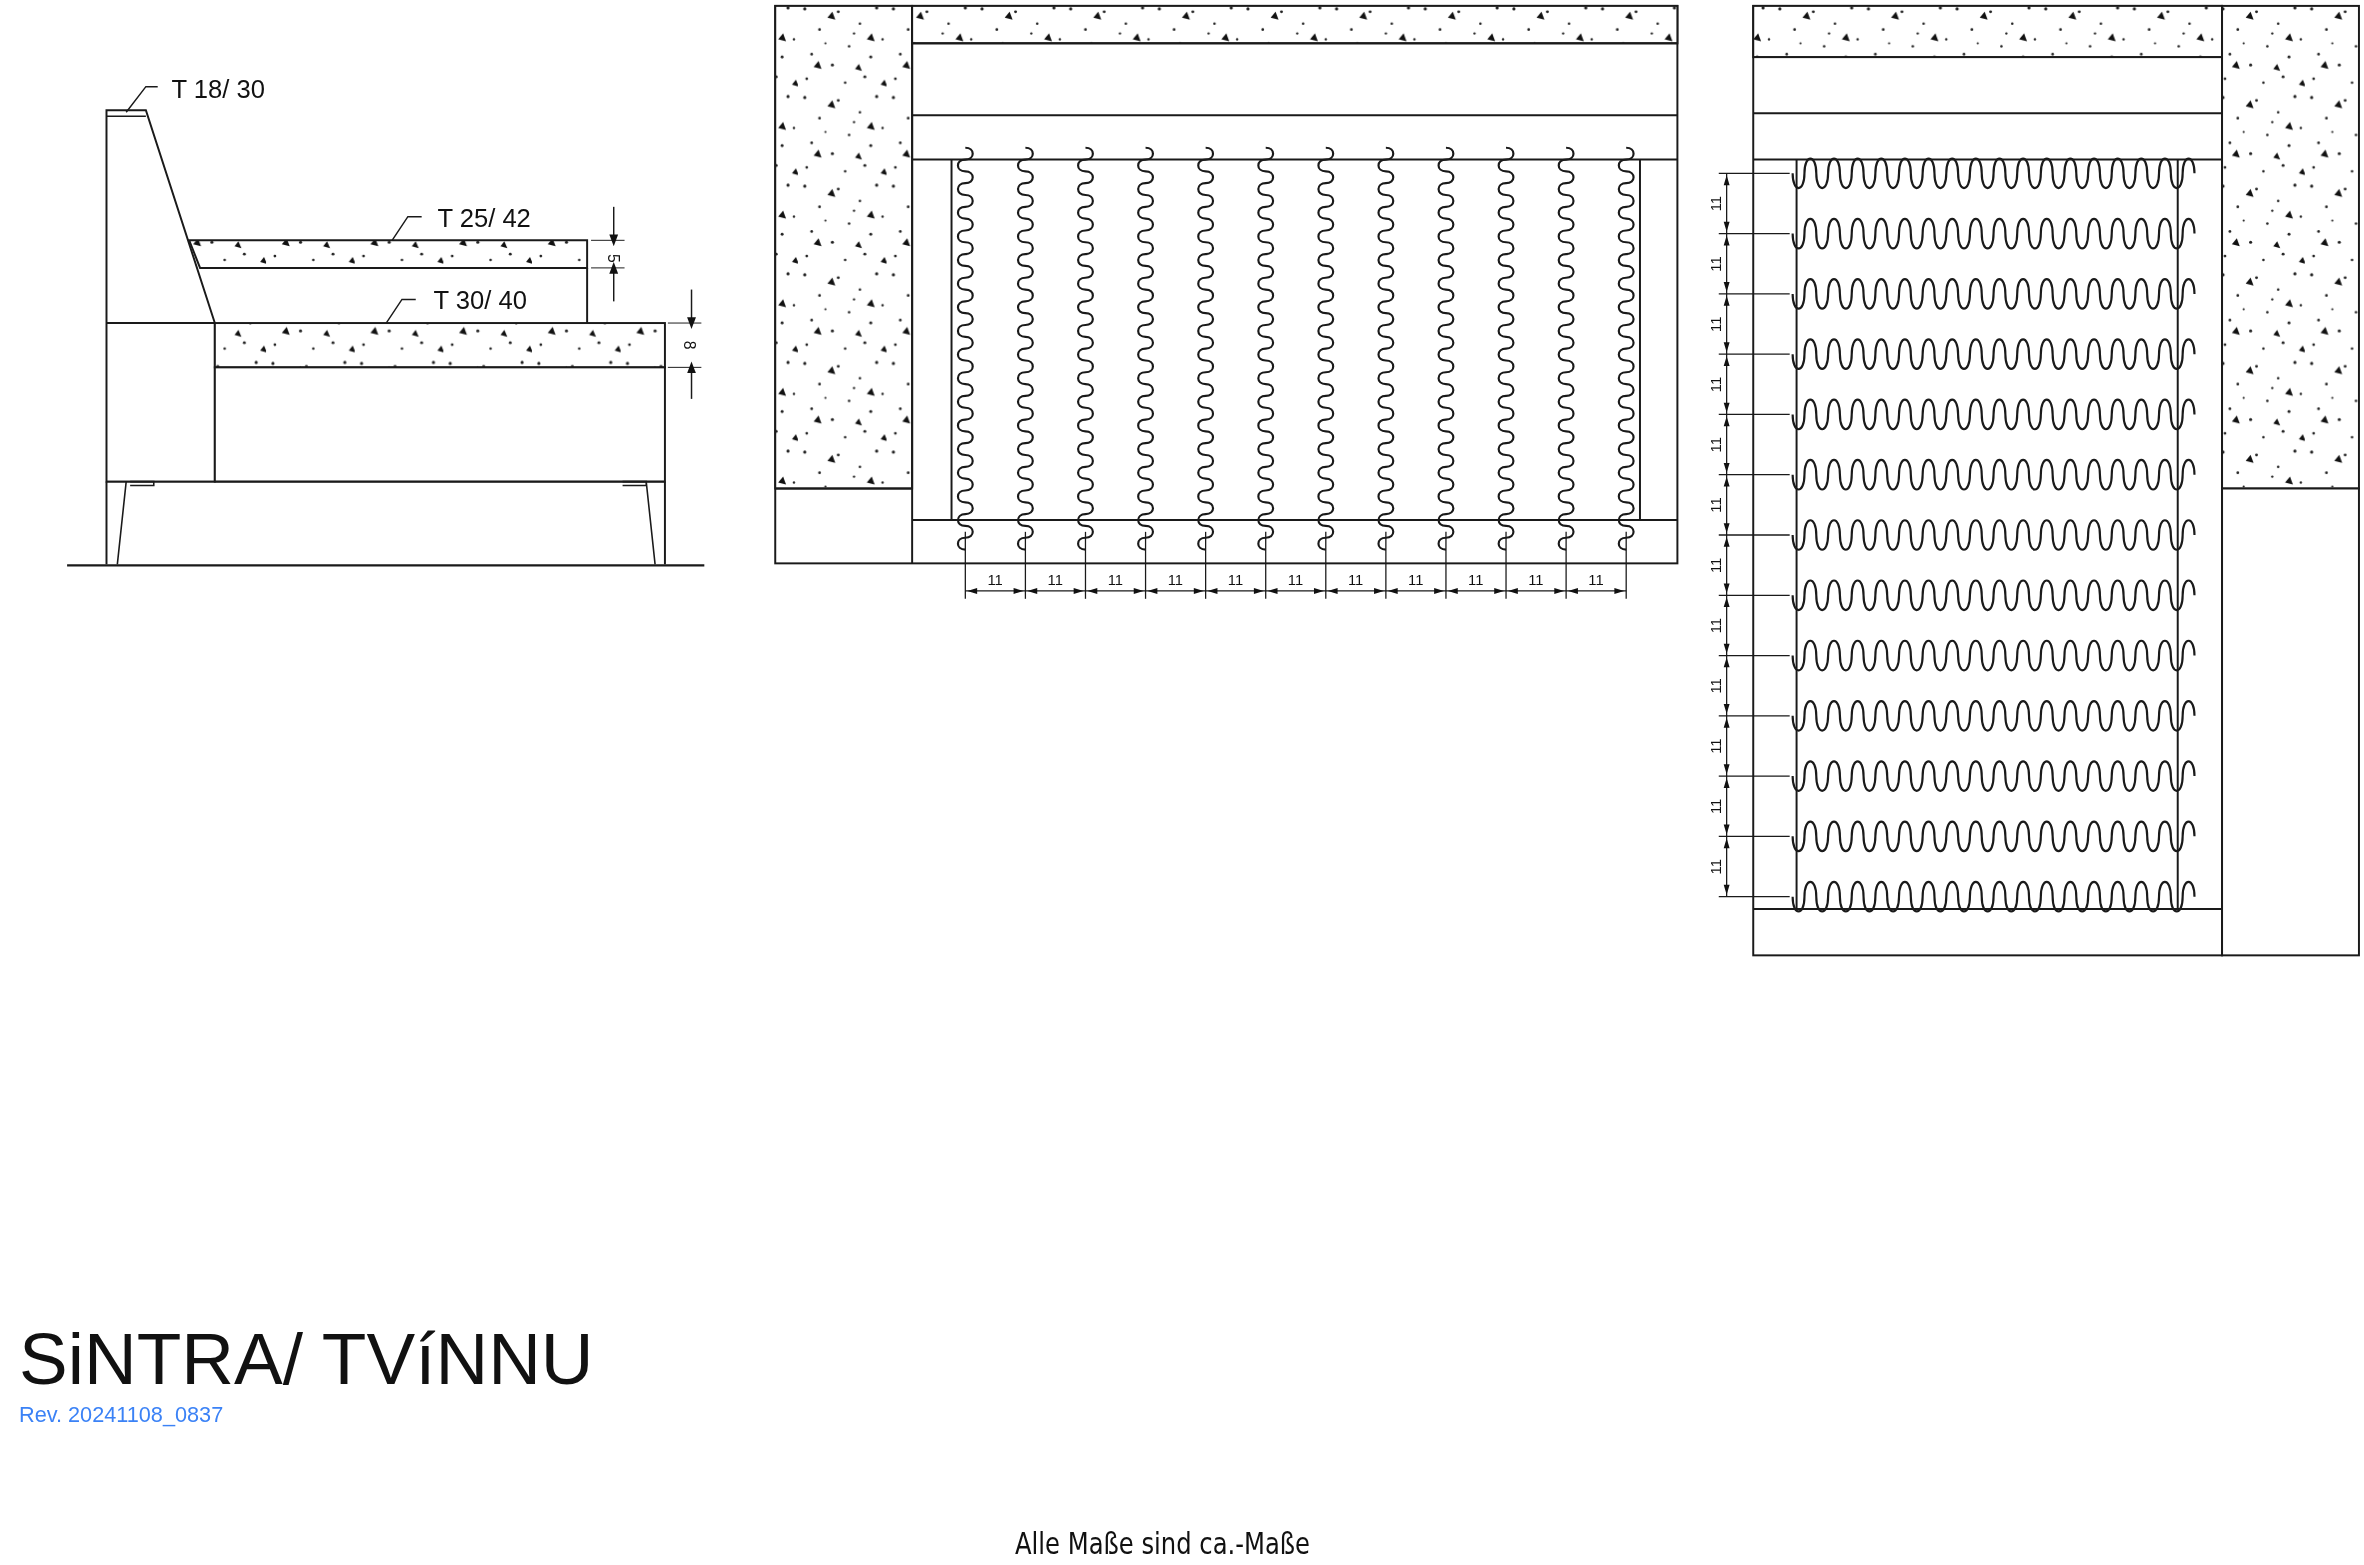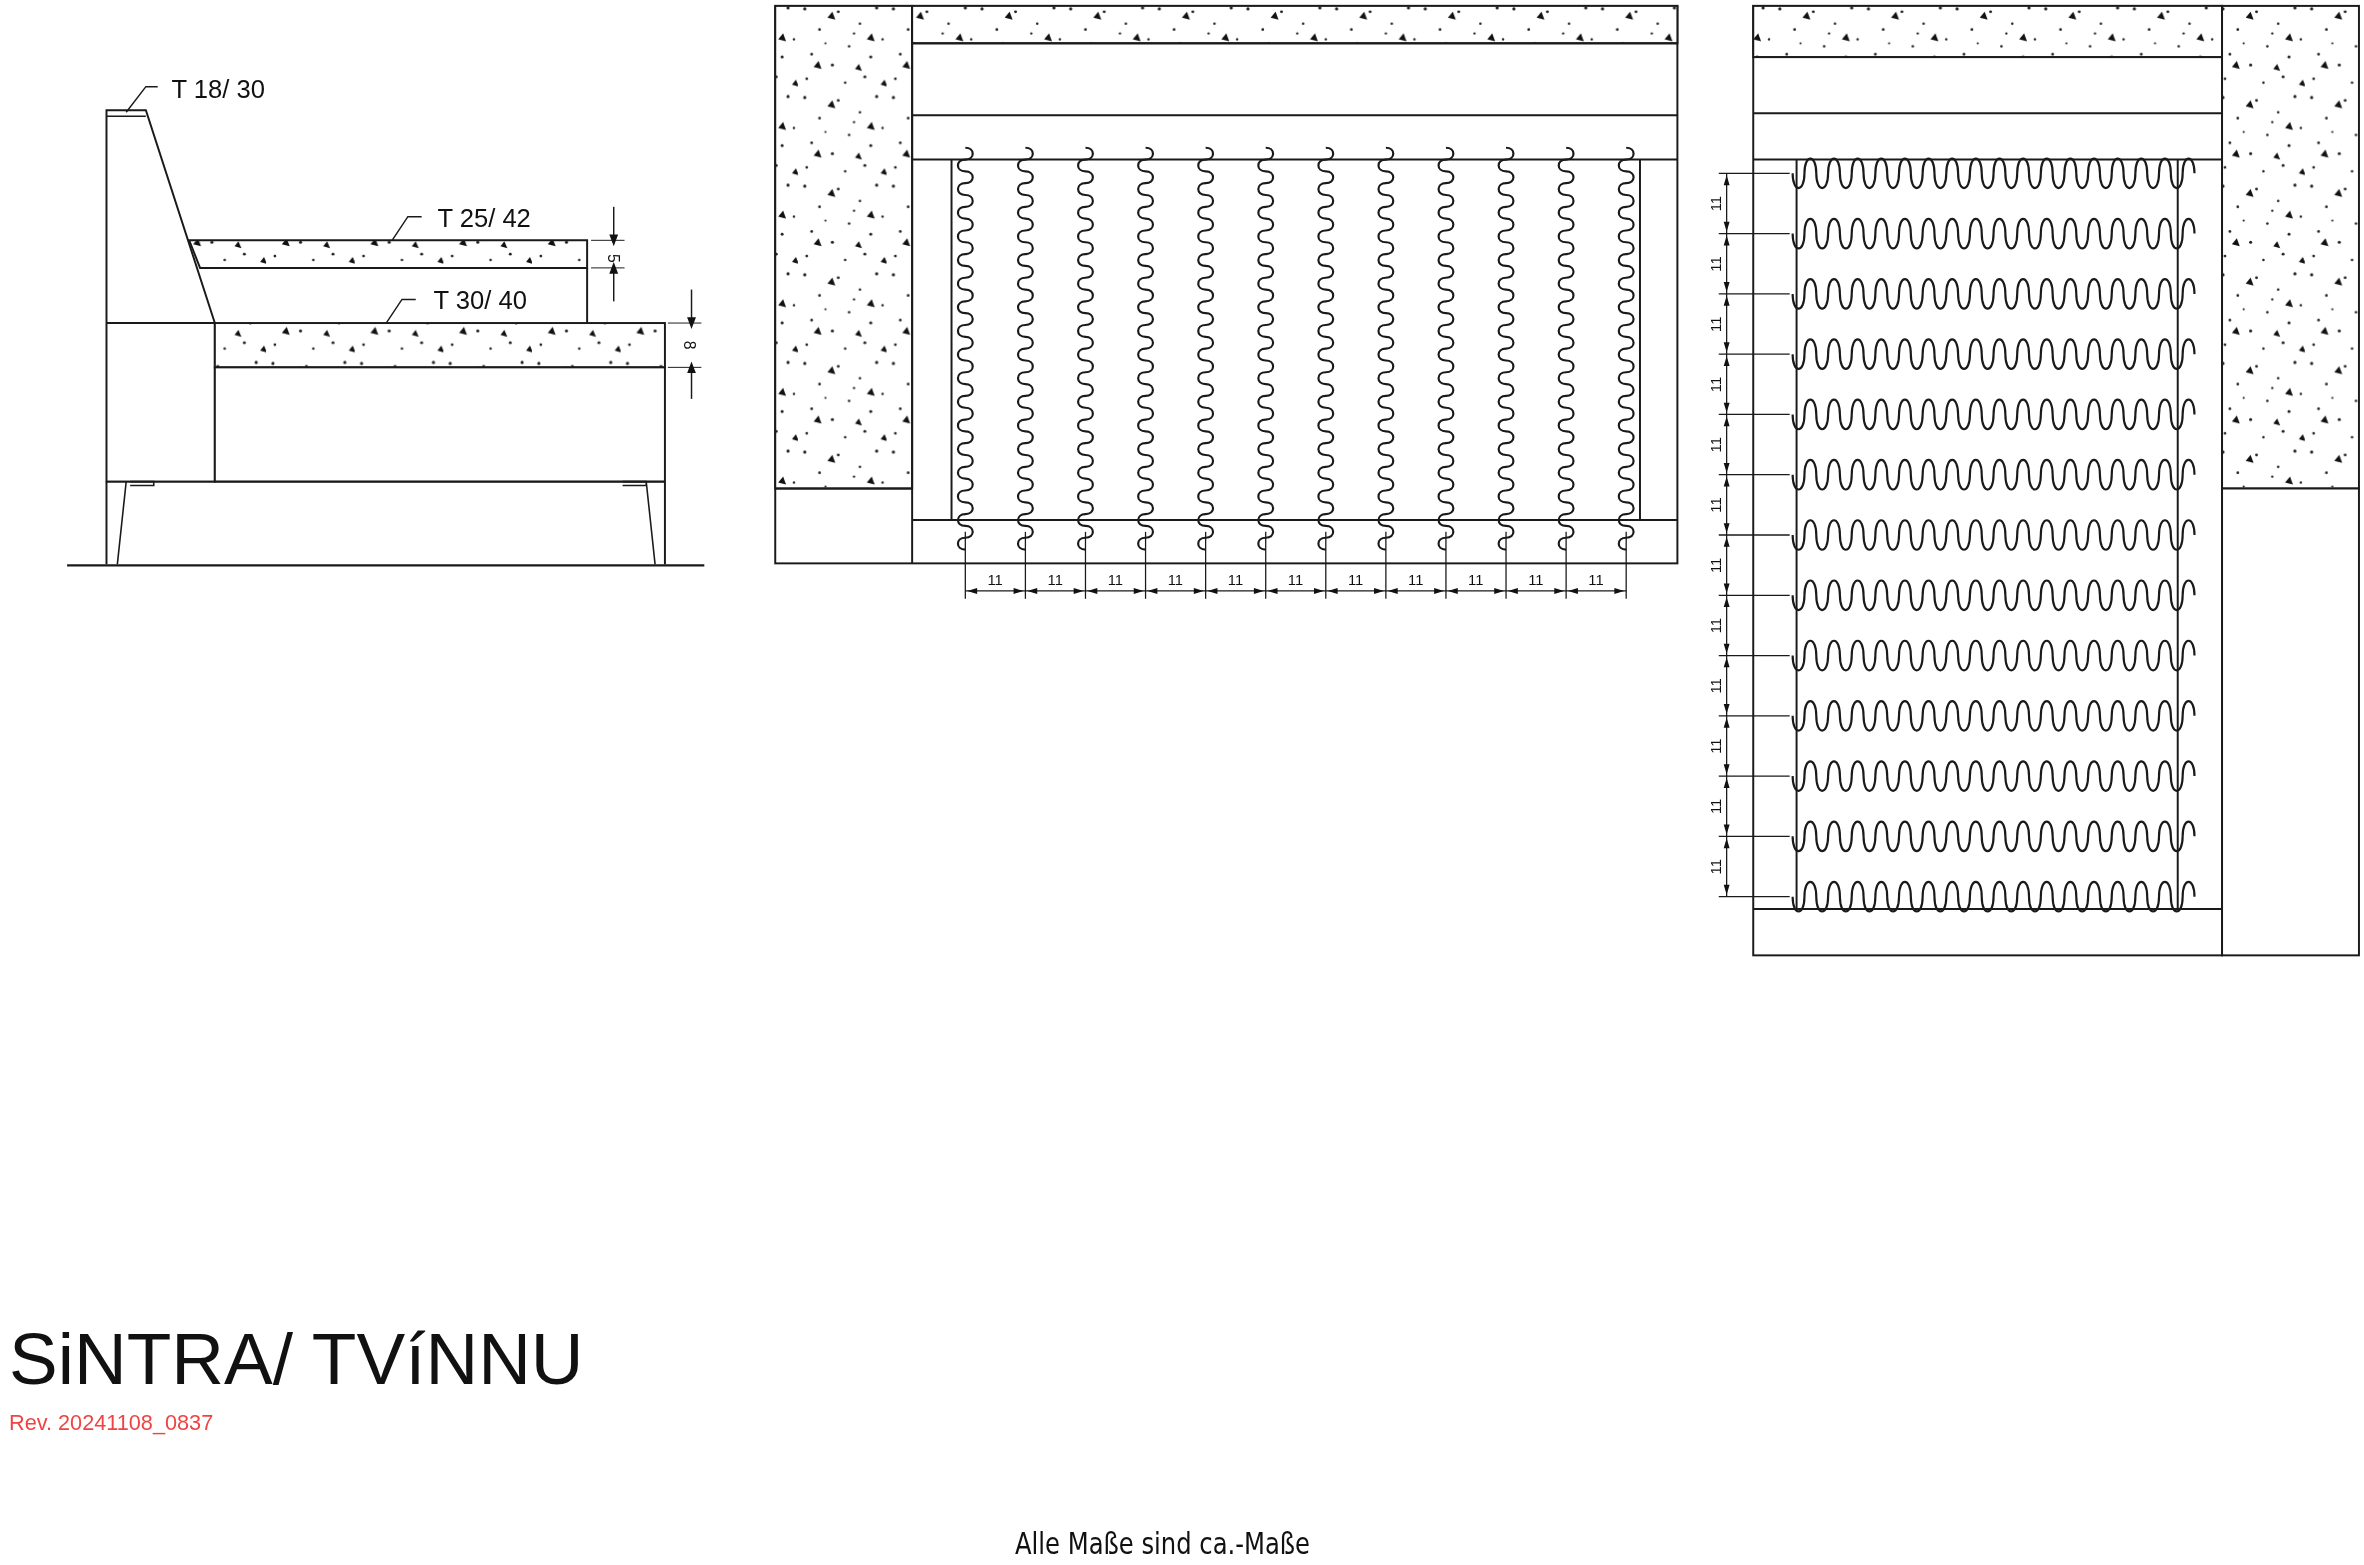--- a/index.html
+++ b/index.html
@@ -1,20 +1,20 @@
 <!DOCTYPE html>
 <html><head>
 <meta charset="utf-8">
 <style>
   html, body { margin:0; padding:0; background:#ffffff; }
   body { width:2364px; height:1565px; position:relative; overflow:hidden; font-family:"Liberation Sans", sans-serif; color:#000; }
   #drawing { position:absolute; left:0; top:0; width:2364px; height:1565px; }
-  .title-block { position:absolute; left:9px; top:1320px; }
+  .title-block { position:absolute; left:19px; top:1320px; }
   .title-line { font-family:"Liberation Sans", sans-serif; font-size:73px; line-height:77px; color:#111; white-space:nowrap; }
-  .rev-line { font-family:"Liberation Sans", sans-serif; font-size:21.7px; line-height:27.6px; color:#ef4444; margin-top:12px; }
+  .rev-line { font-family:"Liberation Sans", sans-serif; font-size:21.7px; line-height:27.6px; color:#3b82f6; margin-top:4px; }
   .footnote { position:absolute; left:1015px; top:1527px; font-family:"DejaVu Sans", sans-serif; font-size:29.6px; color:#111; transform:scaleX(0.82); transform-origin:left top; white-space:nowrap; }
   svg text { font-family:"Liberation Sans", sans-serif; fill:#111; }
 </style>
 </head>
 <body>
 
 <svg id="drawing" viewBox="0 0 2400 1589" xmlns="http://www.w3.org/2000/svg">
   <defs>
     <pattern id="foam" patternUnits="userSpaceOnUse" width="90" height="90">
       <rect width="90" height="90" fill="#fff"></rect>

